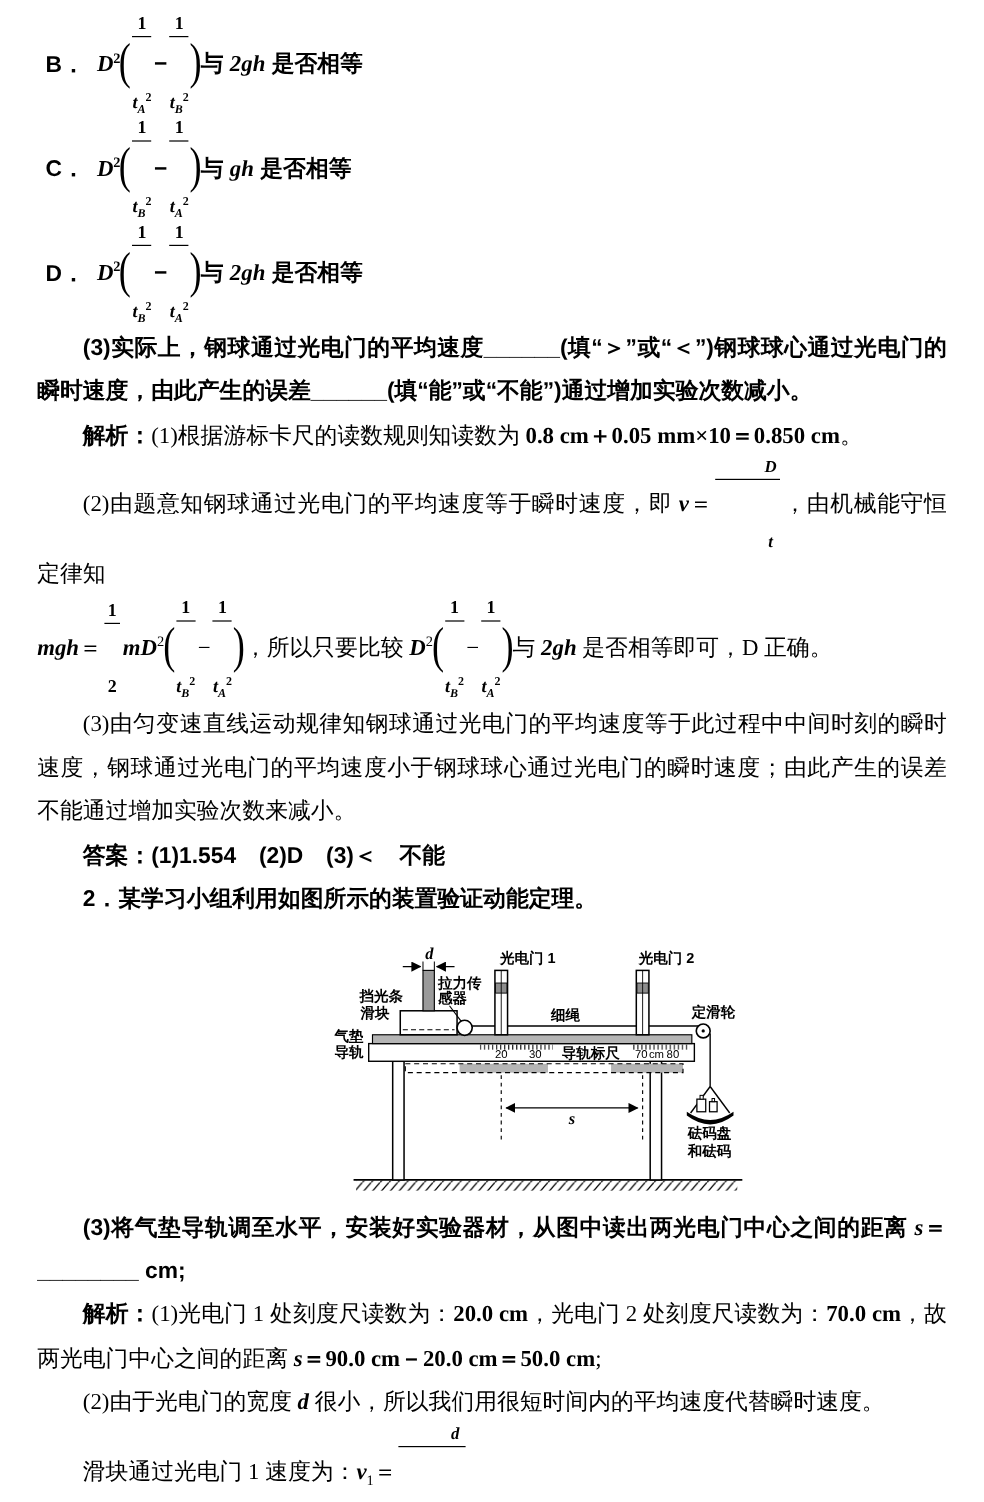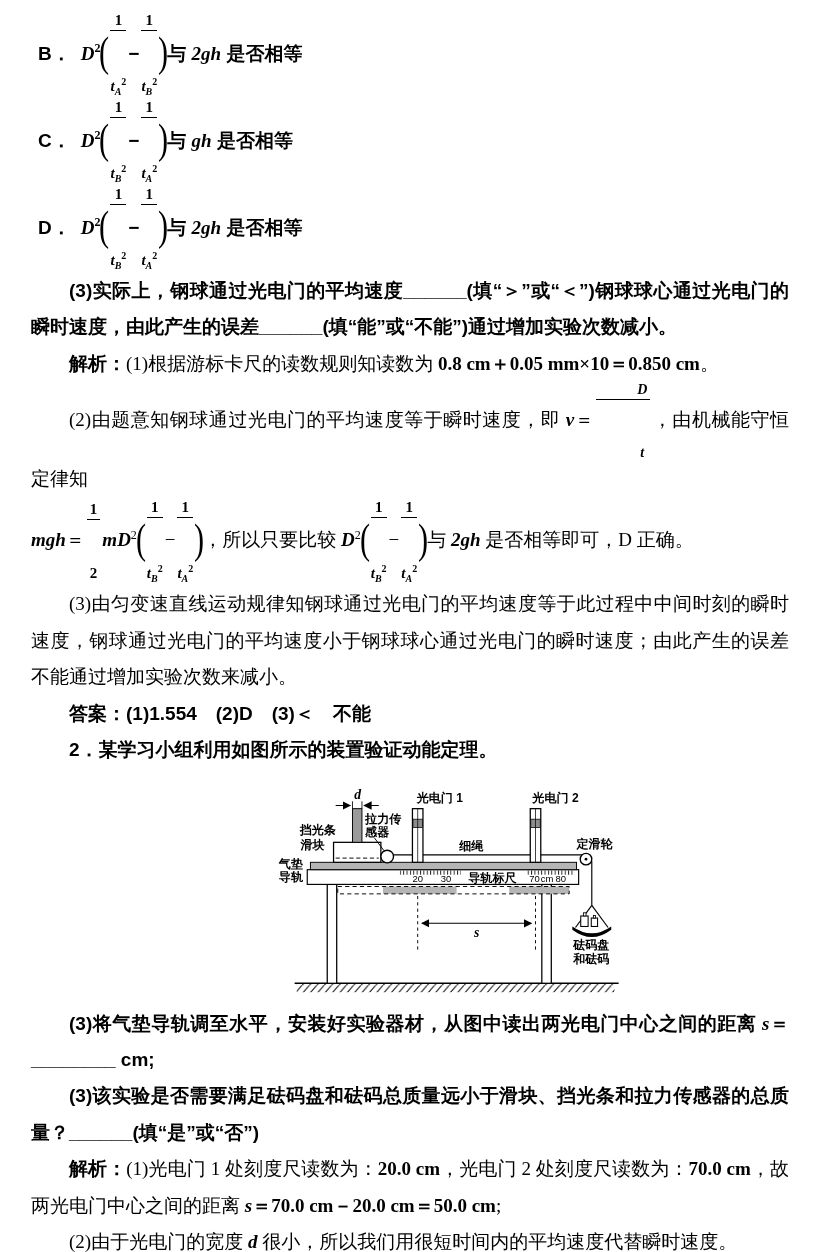--- a/index.html
+++ b/index.html
@@ -204,21 +204,20 @@
         <rect x="312" y="133.5" width="2" height="2.5" fill="#fff" stroke="#000" stroke-width="0.8"></rect>
         <text class="svg-lab" x="310" y="165" text-anchor="middle">砝码盘</text>
         <text class="svg-lab" x="310" y="179" text-anchor="middle">和砝码</text>
       </g>
     </svg>
   </div>
 
   <p class="q ind"><span>(3)将气垫导轨调至水平，安装好实验器材，从图中读出两光电门中心之间的距离 </span><i class="m">s</i><span>＝</span><span>________ cm;</span></p>
 
 
-  <p class="q ind">(3)该实验是否需要满足砝码盘和砝码总质量远小于滑块、挡光条和拉力传感器的总质量？______(填“是”或“否”)</p>
-
-  <p class="sol ind"><span class="lab">解析：</span><span>(1)光电门 1 处刻度尺读数为：</span><span class="bnum">20.0 cm</span><span>，光电门 2 处刻度尺读数为：</span><span class="bnum">70.0 cm</span><span>，故两光电门中心之间的距离 </span><i class="m">s</i><span class="bnum">＝70.0 cm－20.0 cm＝50.0 cm</span><span>;</span></p>
+
+  <p class="sol ind"><span class="lab">解析：</span><span>(1)光电门 1 处刻度尺读数为：</span><span class="bnum">20.0 cm</span><span>，光电门 2 处刻度尺读数为：</span><span class="bnum">70.0 cm</span><span>，故两光电门中心之间的距离 </span><i class="m">s</i><span class="bnum">＝90.0 cm－20.0 cm＝50.0 cm</span><span>;</span></p>
 
   <p class="sol ind"><span>(2)由于光电门的宽度 </span><i class="m">d</i><span> 很小，所以我们用很短时间内的平均速度代替瞬时速度。</span></p>
 
   <p class="sol ind"><span>滑块通过光电门 1 速度为：</span><i class="m">v</i><sub>1</sub><span>＝</span><span class="frac fs"><span class="top"><i>d</i></span><span class="bot"><i>Δt</i><sub>1</sub></span></span></p>
 
 </div>
 
 </body></html>

